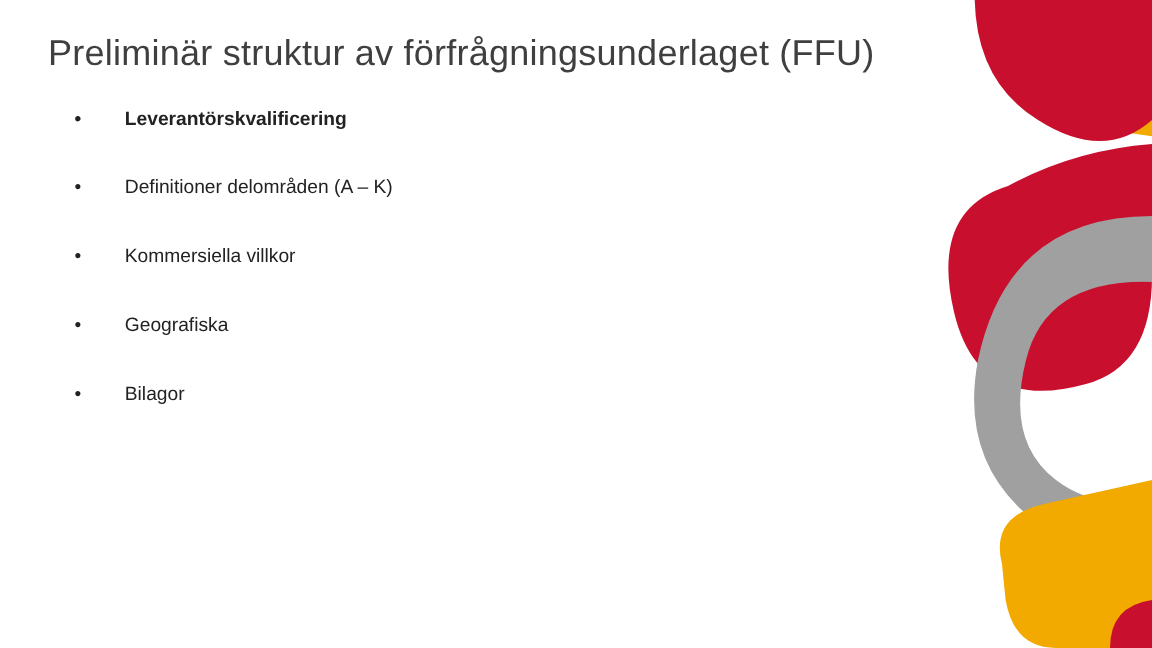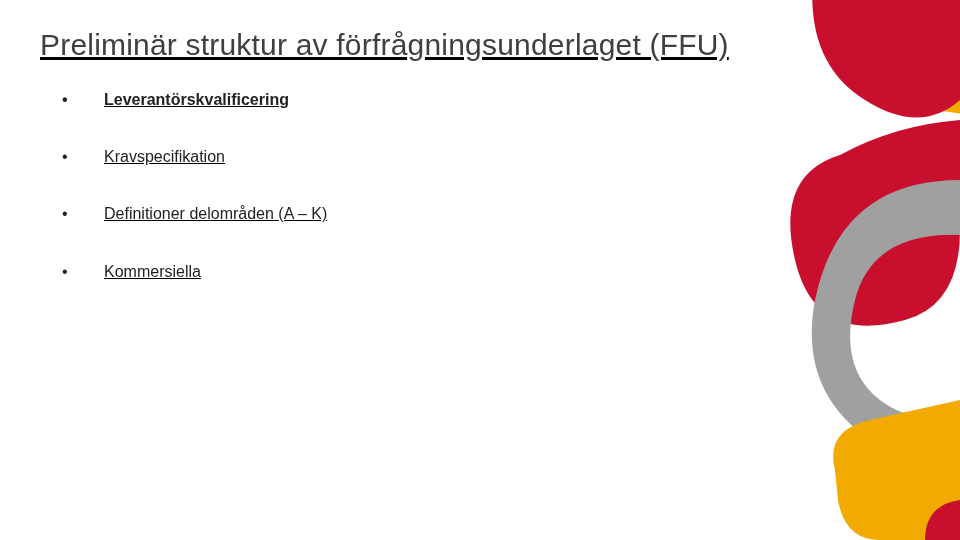--- a/index.html
+++ b/index.html
@@ -7,21 +7,20 @@
     body {
       font-family: "Segoe UI", "Segoe UI Light", Arial, sans-serif;
       background: #ffffff;
       position: relative;
     }
     .slide {
       position: relative;
       width: 960px;
       height: 540px;
       padding: 28px 40px 24px 40px;
-      text-decoration: underline;
     }
     .title {
       font-size: 30px;
       font-weight: 300;
       color: #3f3f3f;
       margin-bottom: 28px;
       letter-spacing: 0.2px;
     }
     .bullets {
       list-style: none;
@@ -54,23 +53,24 @@
       pointer-events: none;
     }
   </style>
 </head>
 <body>
 
 <div class="slide">
   <h1 class="title">Preliminär struktur av förfrågningsunderlaget (FFU)</h1>
   <ul class="bullets">
     <li class="bold">Leverantörskvalificering</li>
-    <li>Kravspecifikation</li>
     <li>Definitioner delområden (A – K)</li>
-    <li>Kommersiella</li>
+    <li>Kommersiella villkor</li>
+    <li>Geografiska</li>
+    <li>Bilagor</li>
   </ul>
 
   <svg class="art" viewBox="0 0 240 540" preserveAspectRatio="xMaxYMin slice">
 
     <path d="M 130 60 Q 130 10 175 10 L 240 10 L 240 150 L 175 150 Q 130 150 130 100 Z" fill="#f2a900" transform="translate(40,-40) rotate(8 180 80)"></path>
 
     <path d="M 95 -40 Q 80 60 145 100 Q 200 135 240 100 L 240 -40 Z" fill="#c8102e"></path>
     <path d="M 120 155 Q 55 175 75 260 Q 95 345 185 320 Q 240 305 240 230 L 240 120 Q 175 125 120 155 Z" fill="#c8102e"></path>
 
     <path d="M 240 180

